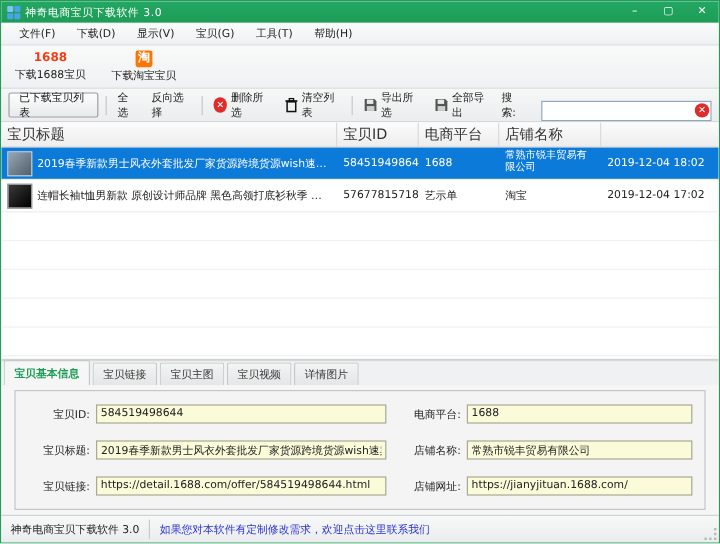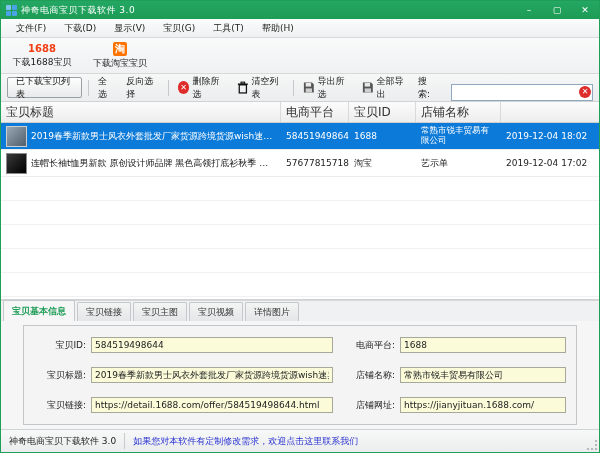--- a/index.html
+++ b/index.html
@@ -92,21 +92,21 @@
 
   
   .tabstrip { height:21px; background:#f0f1f2; display:flex; align-items:flex-end;
     padding-left:2px; border-top:1px solid #d8d8d8; flex:0 0 auto; }
   .tab { height:19px; padding:0 8px; display:flex; align-items:center; font-size:9px;
     color:#333; border:1px solid #c4c8ca; border-bottom:none; background:linear-gradient(#f3f4f4,#e4e6e7);
     margin-right:2px; border-radius:2px 2px 0 0; }
   .tab.active { background:#f6f6f6; color:#1d9c56; height:21px; font-weight:bold; }
 
   
-  .detail { flex:0 0 auto; height:108px; background:#f6f6f6; padding:4px 22px; }
+  .detail { flex:0 0 auto; height:108px; background:#f6f6f6; padding:4px 11px; }
   .groupbox { width:100%; height:100%; border:1px solid #c2c6c8; background:#f4f4f4;
     display:grid; grid-template-columns:305px 1fr; grid-template-rows:1fr 1fr 1fr;
     grid-auto-flow:column; padding:6px 4px; row-gap:4px; }
   .field { display:flex; align-items:center; }
   .field label { width:58px; text-align:right; margin-right:5px; color:#222; flex:0 0 auto; }
   .field input { flex:1; height:16px; border:1px solid #a6a89a; background:#fbfbda;
     font-size:9px; padding:0 3px; color:#222; font-family:"DejaVu Sans",sans-serif; }
   .field.right label { width:62px; }
   .field.right input { margin-right:6px; }
 
@@ -203,44 +203,44 @@
       <span class="search-box">
         <input class="search-input" type="text" value="" style="">
         <span class="icon-clear">✕</span>
       </span>
     </div>
   </div>
 
   <div class="table">
     <div class="thead tgrid">
       <div class="th">宝贝标题</div>
+      <div class="th">宝贝ID</div>
       <div class="th">电商平台</div>
-      <div class="th">宝贝ID</div>
       <div class="th">店铺名称</div>
     </div>
 
     <div class="trow selected tgrid">
       <div class="td td-title">
         <span class="thumb coat"></span>
         <span class="rowtext">2019春季新款男士风衣外套批发厂家货源跨境货源wish速卖通亚</span>
       </div>
       <div class="td">584519498644</div>
       <div class="td">1688</div>
       <div class="td td-shop">常熟市锐丰贸易有限公司</div>
       <div class="td">2019-12-04 18:02</div>
     </div>
 
     <div class="trow tgrid">
       <div class="td td-title">
         <span class="thumb hoodie"></span>
         <span class="rowtext">连帽长袖t恤男新款 原创设计师品牌 黑色高领打底衫秋季 暗黑小众</span>
       </div>
       <div class="td">576778157186</div>
+      <div class="td">艺示单</div>
       <div class="td">淘宝</div>
-      <div class="td">艺示单</div>
       <div class="td">2019-12-04 17:02</div>
     </div>
 
     <div class="trow-empty"></div>
     <div class="trow-empty"></div>
     <div class="trow-empty"></div>
     <div class="trow-empty"></div>
     <div class="trow-empty"></div>
   </div>
 

